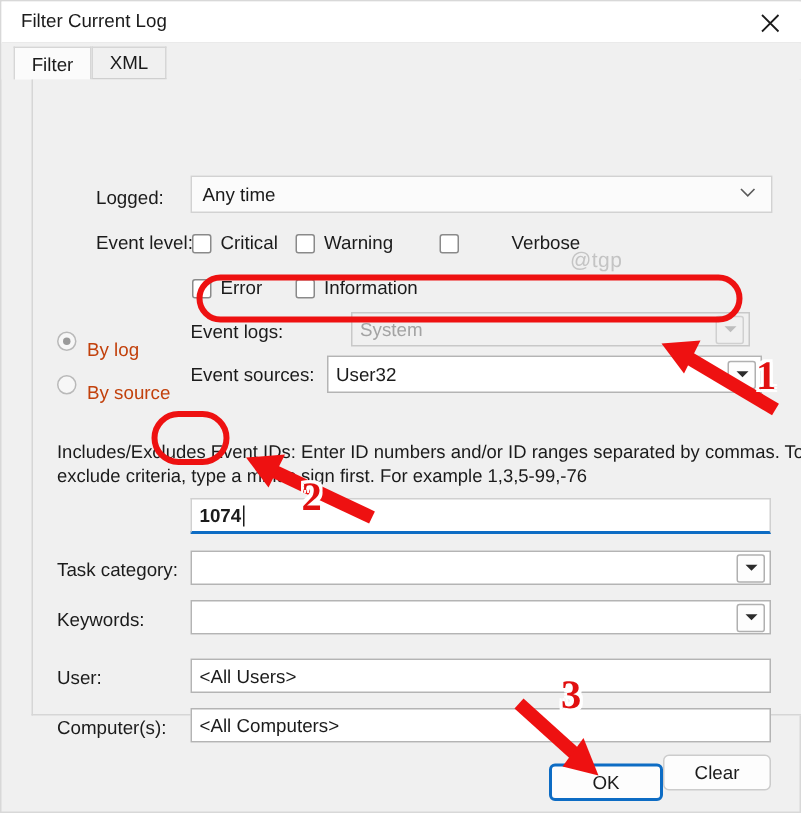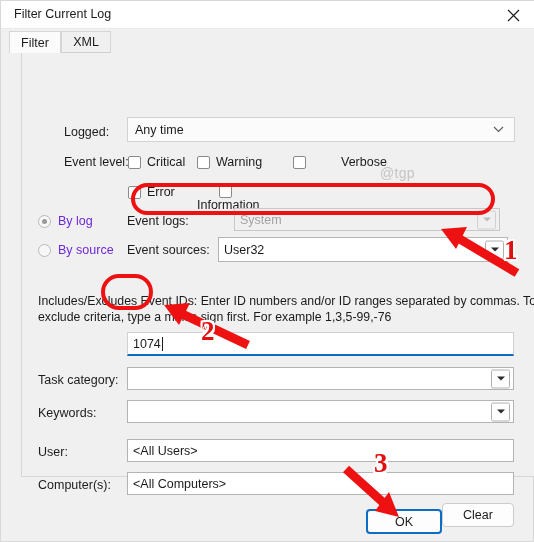--- a/index.html
+++ b/index.html
@@ -199,21 +199,21 @@
     position: relative;
   }
   .rbcirc.checked::after {
     content: "";
     position: absolute;
     left: 3px; top: 3px;
     width: 5px; height: 5px;
     border-radius: 50%;
     background: #9a9a9a;
   }
-  .rbtext { font-size: 12.5px; color: #6d28d9; }
+  .rbtext { font-size: 12.5px; color: #c2410c; margin-top: 12px; }
 
   
   .helptext {
     position: absolute;
     left: 16px; top: 240px;
     width: 500px;
     font-size: 12.3px;
     line-height: 16px;
     color: #1b1b1b;
   }
@@ -226,21 +226,21 @@
     background: #ffffff;
     border: 1px solid #d0d0d0;
     border-bottom: 2px solid #0d6cc4;
     box-sizing: border-box;
     display: flex;
     align-items: center;
     font-size: 12.5px;
     color: #1b1b1b;
     cursor: text;
   }
-  .idbox .val { padding-left: 5px; }
+  .idbox .val { padding-left: 5px; font-weight: bold; }
   .caret {
     display: inline-block;
     width: 1px; height: 14px;
     background: #1b1b1b;
     margin-left: 1px;
   }
 
   
   .btn {
     position: absolute;
@@ -335,21 +335,21 @@
       <span class="cbtext">Warning</span>
     </div>
     <div class="cbwrap" style="left:271px; top:102px;gap:29px;">
       <span class="cbbox"></span>
       <span class="cbtext">Verbose</span>
     </div>
     <div class="cbwrap" style="left:106px; top:132px;">
       <span class="cbbox"></span>
       <span class="cbtext">Error</span>
     </div>
-    <div class="cbwrap" style="left:175px; top:132px;flex-direction:column;">
+    <div class="cbwrap" style="left:175px; top:132px;">
       <span class="cbbox"></span>
       <span class="cbtext">Information</span>
     </div>
 
     <div class="watermark">@tgp</div>
 
     <div class="rbwrap" style="left:16px; top:161px;">
       <span class="rbcirc checked"></span>
       <span class="rbtext">By log</span>
     </div>

